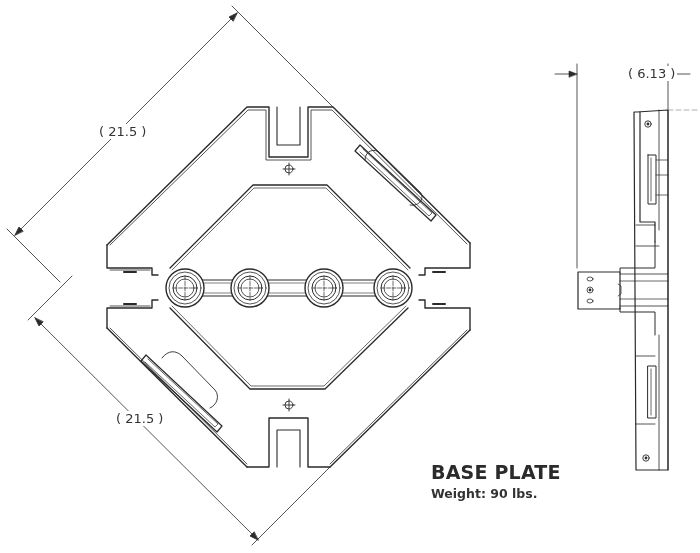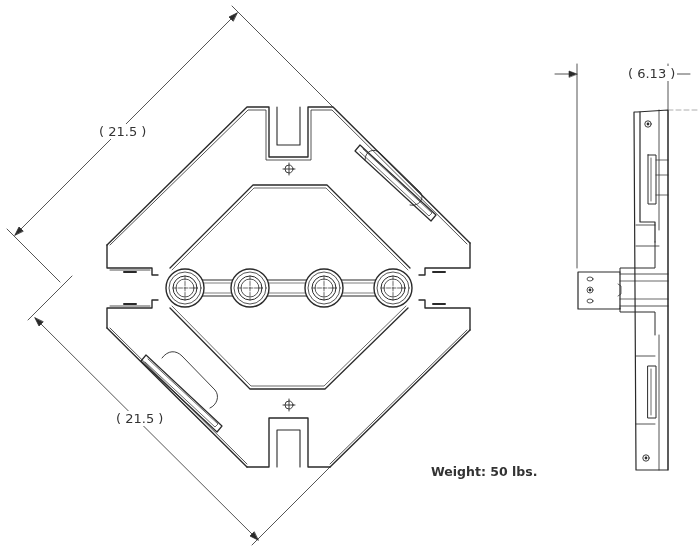--- a/index.html
+++ b/index.html
@@ -167,14 +167,15 @@
     <ellipse cx="590" cy="301" rx="3" ry="2" stroke-width="0.8"></ellipse>
     <path d="M618,284 L621,286 L621,294 L618,296" stroke-width="0.7"></path>
   </g>
 </svg>
 
 <div class="dim-label" style="left:97px; top:124px;">( 21.5 )</div>
 <div class="dim-label" style="left:114px; top:411px;">( 21.5 )</div>
 <div class="dim-label" style="left:626px; top:66px;">( 6.13 )</div>
 
 <div class="title-block">
-  <div class="subtitle">Weight: 50 lbs.</div>
+  <div class="title">BASE PLATE</div>
+  <div class="subtitle">Weight: 90 lbs.</div>
 </div>
 
 </body></html>

